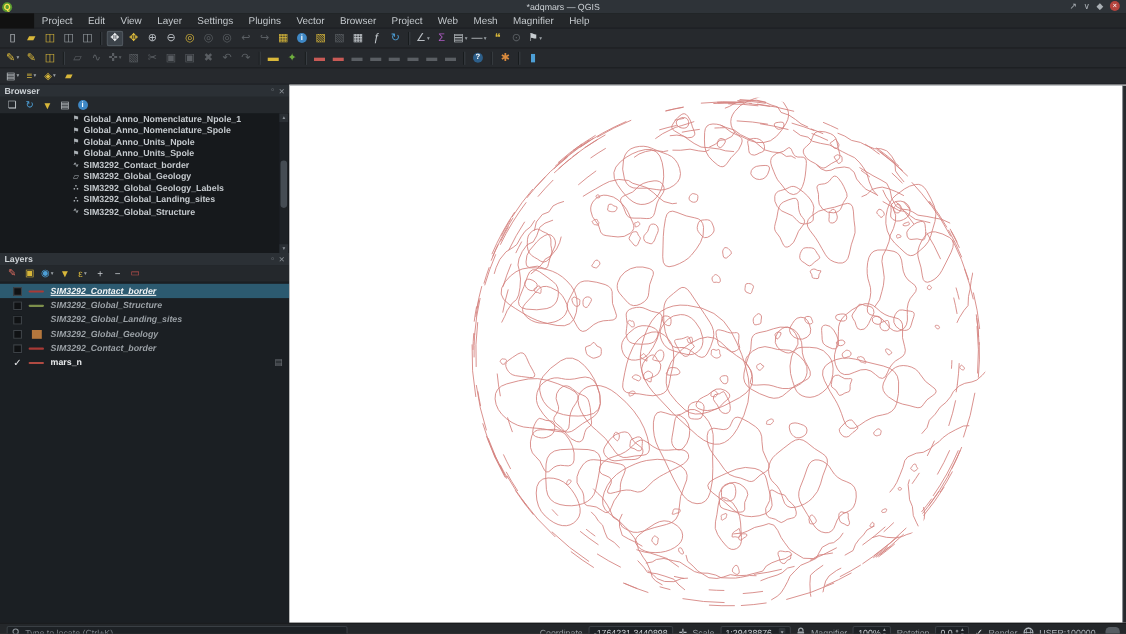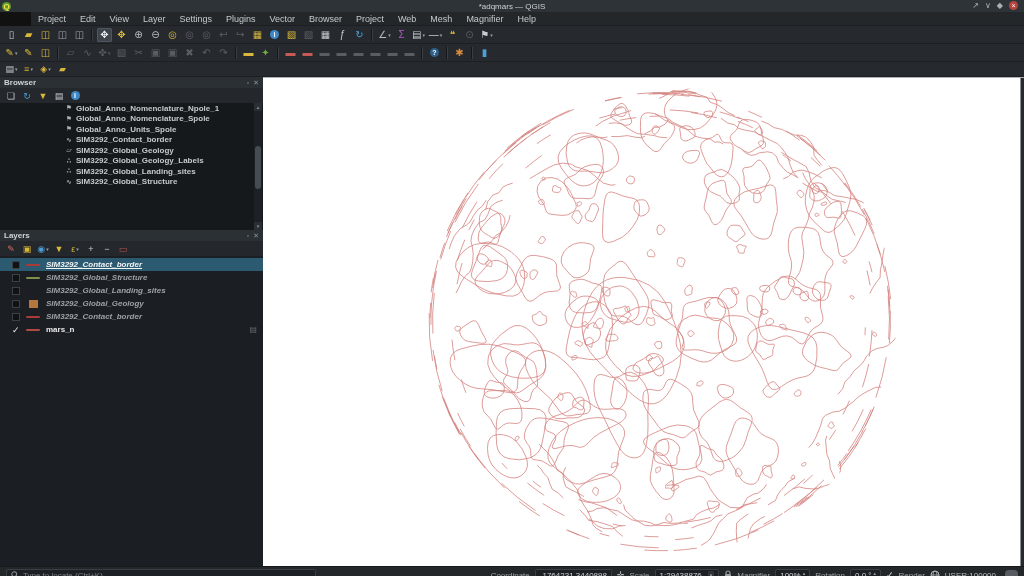--- a/index.html
+++ b/index.html
@@ -343,20 +343,24 @@
           </span>
         </div>
       <div class="btree" id="btree">
         <div class="trow">
             <span class="ticon">⚑</span>
             <span class="tlabel">Global_Anno_Nomenclature_Npole_1</span>
           </div>
           <div class="trow">
             <span class="ticon">⚑</span>
             <span class="tlabel">Global_Anno_Nomenclature_Spole</span>
+          </div>
+          <div class="trow">
+            <span class="ticon">⚑</span>
+            <span class="tlabel">Global_Anno_Units_Npole</span>
           </div>
           <div class="trow">
             <span class="ticon">⚑</span>
             <span class="tlabel">Global_Anno_Units_Spole</span>
           </div>
           <div class="trow">
             <span class="ticon">∿</span>
             <span class="tlabel">SIM3292_Contact_border</span>
           </div>
           <div class="trow">

